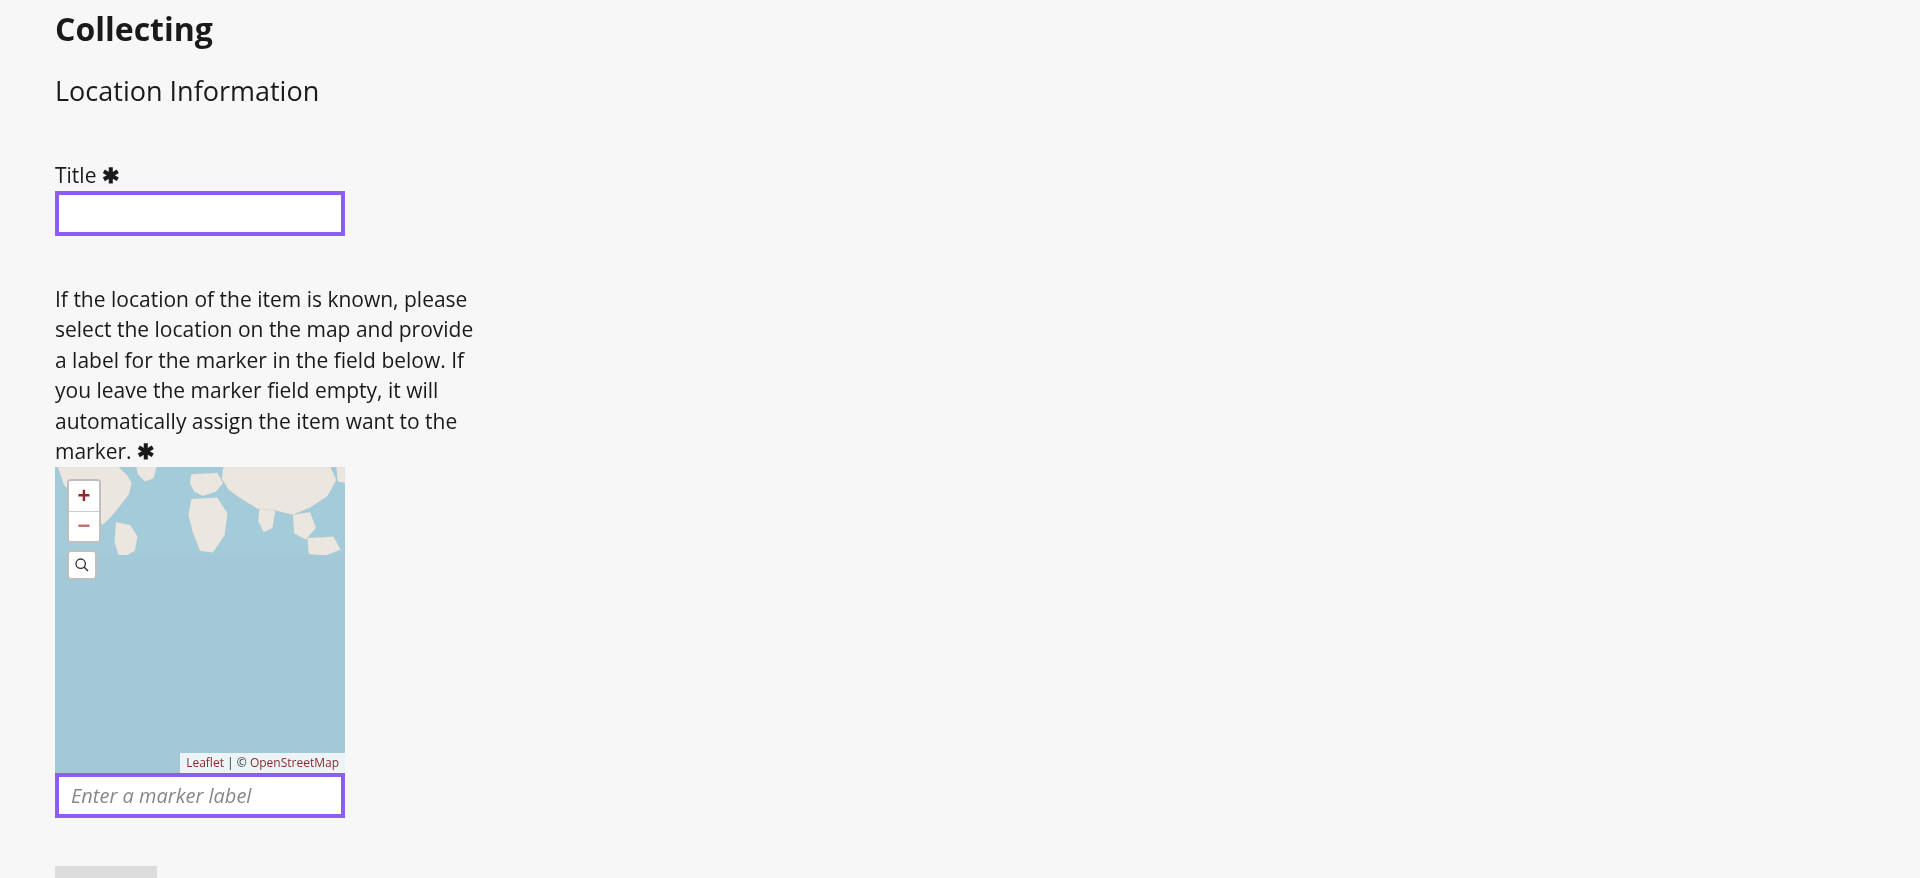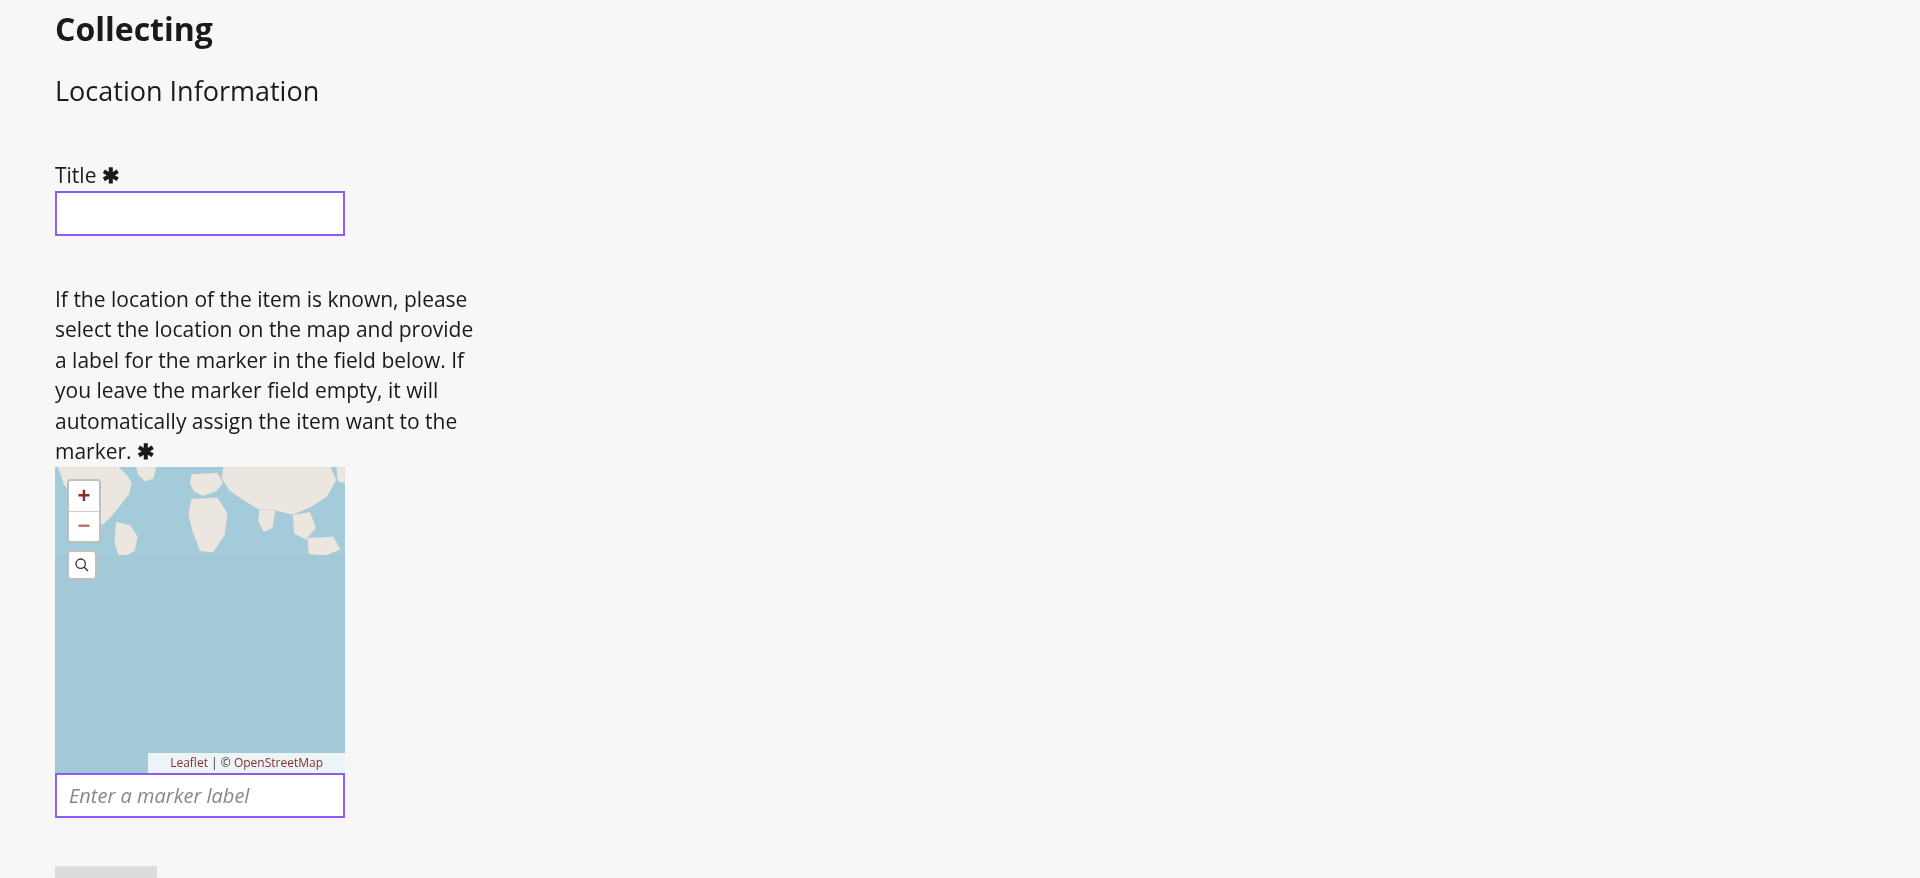--- a/index.html
+++ b/index.html
@@ -45,21 +45,21 @@
   .input-col {
     flex: 1;
     max-width: 1000px;
   }
   .asterisk {
     font-weight: bold;
   }
   input[type="text"] {
     width: 290px;
     height: 45px;
-    border: 2px solid #8b5cf6;
+    border: 4px solid #8b5cf6;
     background: #fff;
     padding: 8px 12px;
     font-size: 20px;
     font-family: inherit;
   }
   input.marker-input {
     width: 290px;
     font-style: italic;
     color: #333;
   }
@@ -134,21 +134,21 @@
   }
   .search-btn svg {
     width: 16px;
     height: 16px;
   }
   .attribution {
     position: absolute;
     right: 0;
     bottom: 0;
     background: rgba(255,255,255,0.8);
-    padding: 1px 22px;
+    padding: 1px 6px;
     font-size: 12px;
     color: #333;
     text-align: center;
   }
   .attribution .link {
     color: #8b2b2b;
     cursor: pointer;
   }
   button.submit {
     background: #dcdcdc;

